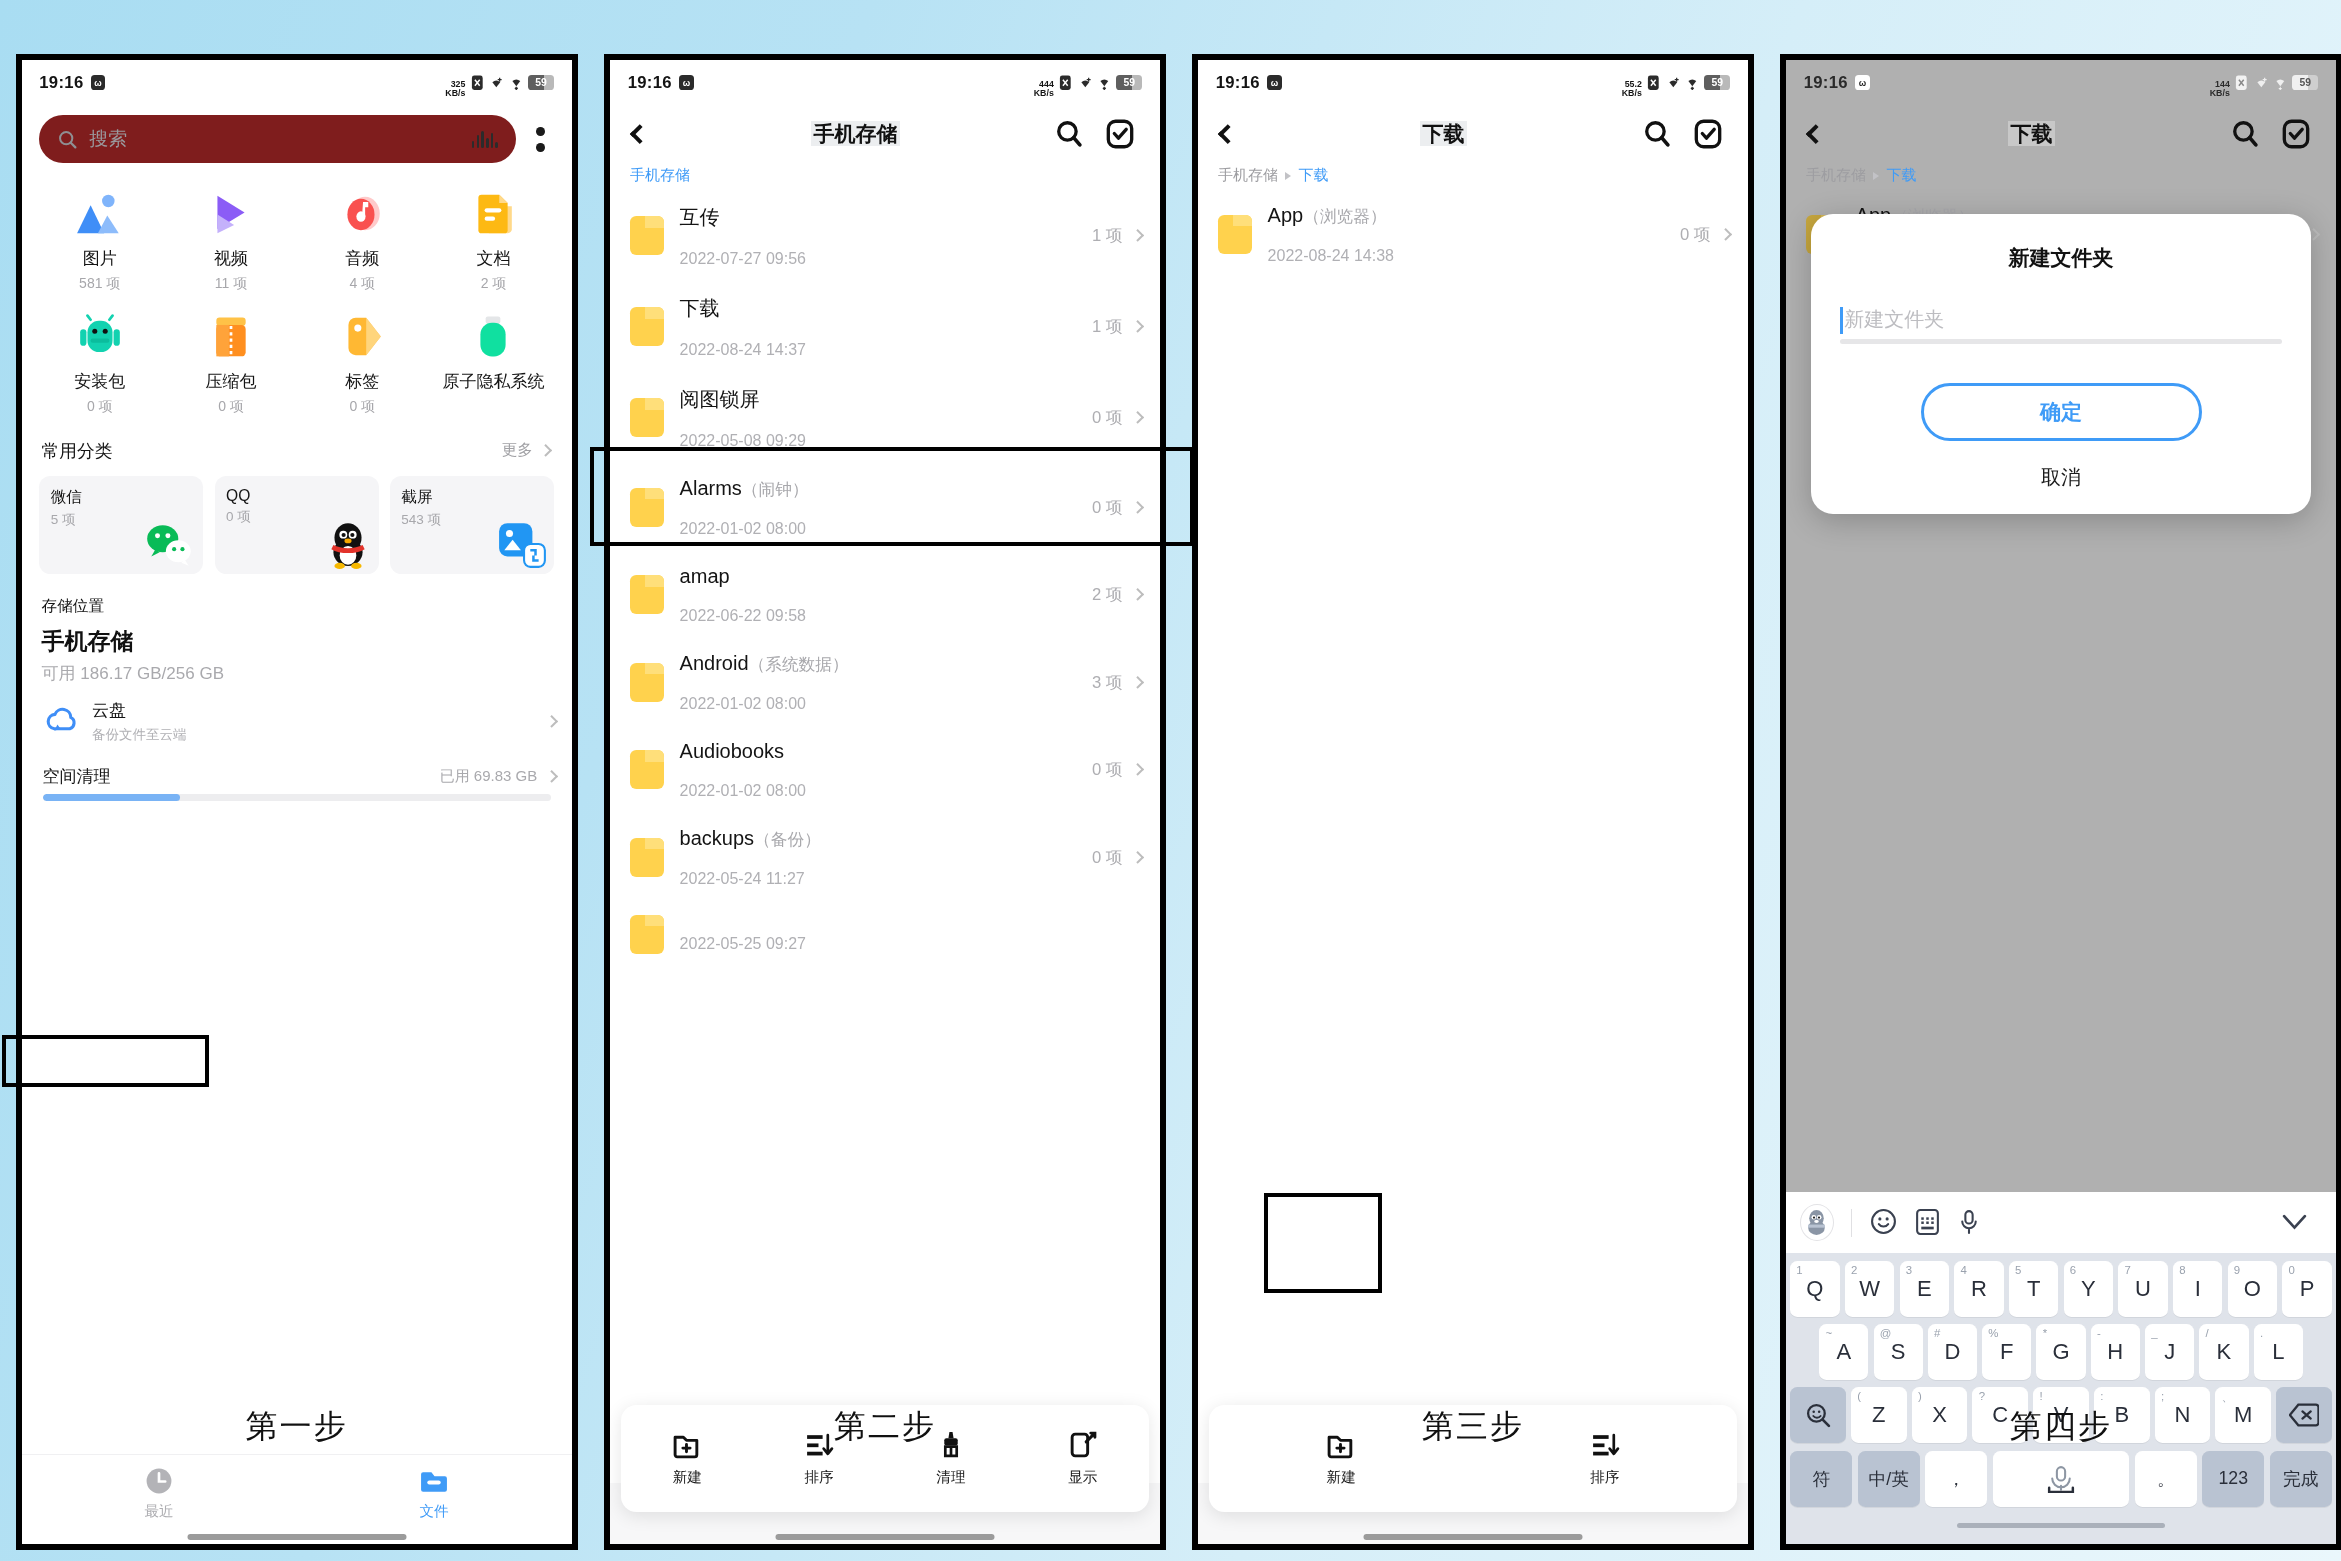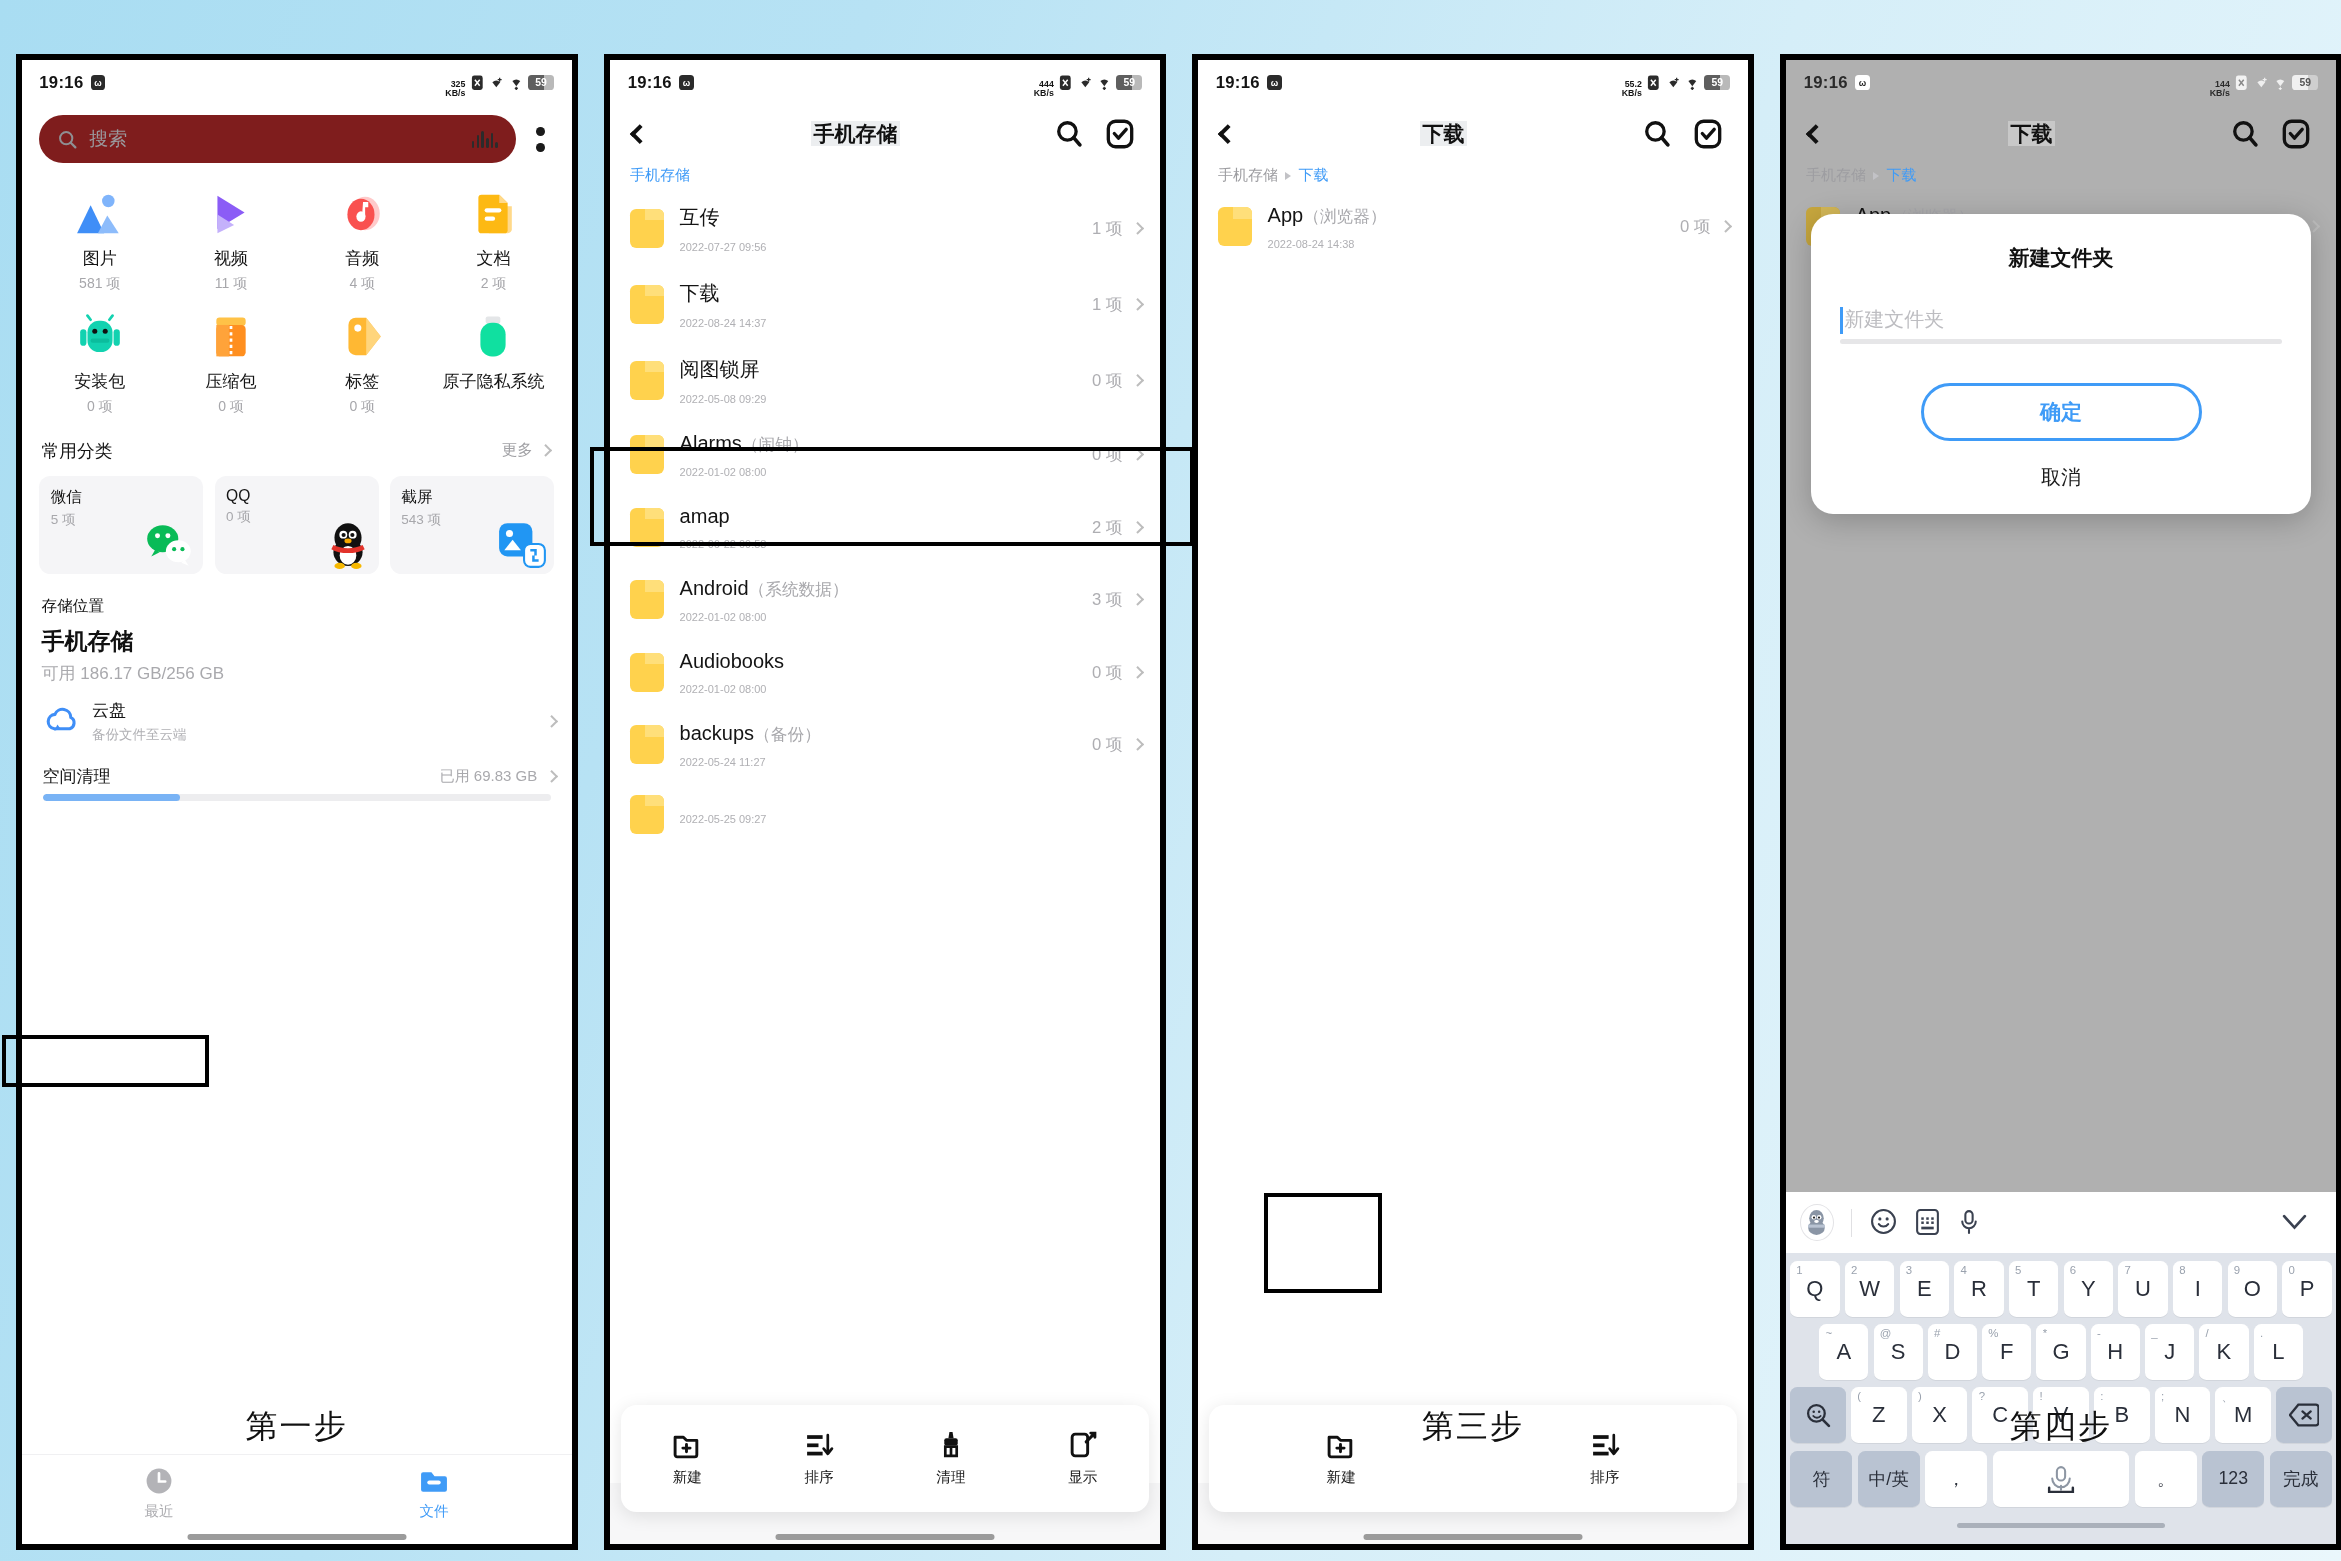--- a/index.html
+++ b/index.html
@@ -132,21 +132,21 @@
   .crumbs .sep { width: 0; height: 0; border-left: 6.8px solid #c2c2c6; border-top: 4.7px solid transparent; border-bottom: 4.7px solid transparent; }
 
   
   .filerow { display:flex; align-items:center; padding: 13.5px 17.7px 13.5px 20px; gap: 15.6px; }
   .folder { width: 34px; height: 39px; position: relative; flex: none; }
   .folder .body { position:absolute; inset:0; background:#ffd24d; border-radius: 6.2px; }
   .folder .tab { position:absolute; right:0; top:0; width: 19px; height: 11.4px; background:#ffdf7a; border-top-right-radius: 6.2px; }
   .filerow .meta { min-width: 0; }
   .filerow .nm { font-size: 20px; color:#141414; white-space:nowrap; }
   .filerow .nm small { font-size: 16.7px; color:#a8a8ac; }
-  .filerow .dt { font-size: 11px; color:#b0b0b4; margin-top: 10px; }
+  .filerow .dt { font-size: 16px; color:#b0b0b4; margin-top: 19px; }
   .filerow .cnt { margin-left:auto; display:flex; align-items:center; gap: 10.4px; font-size: 16.7px; color:#aeaeb2; white-space:nowrap;}
 
   
   .sheet {
     position:absolute; left: 11.4px; right: 11.4px; bottom: 32px; height: 107px;
     background: #fff; border-radius: 15.6px; box-shadow: 0 3.1px 17.7px rgba(0,0,0,.10);
     display:flex; align-items:center;
   }
   .sheet.four > div { flex: 1; }
   .sheet.two > div { flex: 1; }
@@ -1108,17 +1108,18 @@
       </div>
 
     </div>
   </div>
 
   <div class="hl-box" style="left:2.1px; top:1035px; width:207px; height:52px;"></div>
   <div class="hl-box" style="left:590px; top:447px; width:604px; height:99px;"></div>
   <div class="hl-box" style="left:1264px; top:1193px; width:118px; height:100px;"></div>
 
   <div class="caption" id="c1">第一步</div>
+  <div class="caption" id="c2">第二步</div>
   <div class="caption" id="c3">第三步</div>
   <div class="caption" id="c4">第四步</div>
 
 </div>
 
 
 </body></html>

